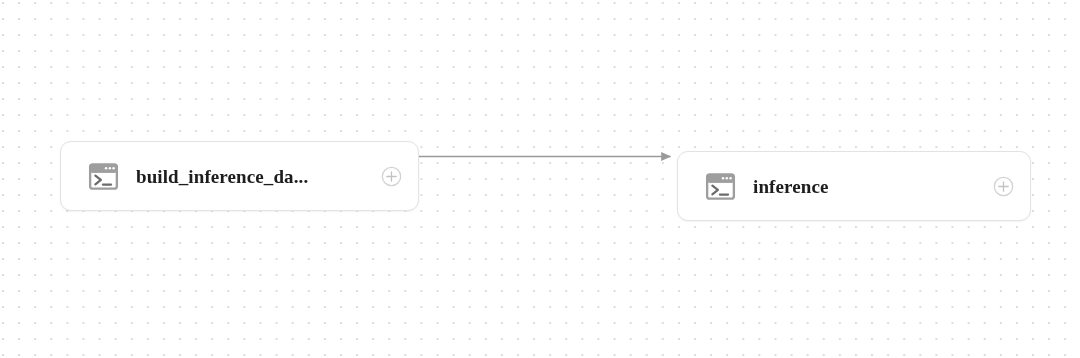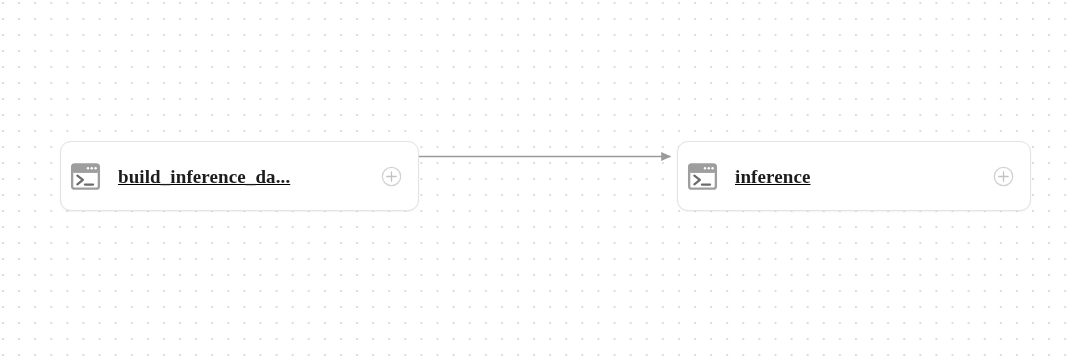--- a/index.html
+++ b/index.html
@@ -39,22 +39,21 @@
   
   .node {
     position: absolute;
     box-sizing: border-box;
     background: #ffffff;
     border: 1px solid #e3e3e3;
     border-radius: 11px;
     box-shadow: 0 1px 2px rgba(0,0,0,0.045), 0 0 0 0.5px rgba(0,0,0,0.01);
     display: flex;
     align-items: center;
-    padding: 0 16px 0 9px;
-    text-decoration: underline;
+    padding: 0 16px 0 27px;
   }
 
   .node-icon {
     flex: 0 0 auto;
     width: 31px;
     height: 31px;
     display: block;
   }
 
   .node-label {
@@ -105,21 +104,21 @@
       <path d="M7.6 15.1 L13.3 19.6 L7.6 24.1" fill="none" stroke="#6b6b6b" stroke-width="2.3" stroke-linecap="round" stroke-linejoin="round"></path>
       <path d="M15.4 24.3 H23.8" stroke="#6b6b6b" stroke-width="2.3" stroke-linecap="round"></path>
     </svg>
     <div class="node-label">build_inference_da...</div>
     <svg class="node-add" viewBox="0 0 22 22">
       <circle cx="11" cy="11" r="9.6" fill="none" stroke="#d2d2d2" stroke-width="1.35"></circle>
       <path d="M11 6.1 V15.9 M6.1 11 H15.9" stroke="#c2c2c2" stroke-width="1.35" stroke-linecap="round"></path>
     </svg>
   </div>
 
-  <div class="node" style="left:677px; top:141px; width:354px; height:70px;">
+  <div class="node" style="left:677px; top:151px; width:354px; height:70px;">
     <svg class="node-icon" viewBox="0 0 32 32">
       <rect x="2.2" y="3.4" width="27.6" height="25.2" rx="2.6" ry="2.6" fill="#ffffff" stroke="#9e9e9e" stroke-width="2.4"></rect>
       <path d="M3.4 11.2 H28.6" stroke="#9e9e9e" stroke-width="2.2"></path>
       <rect x="2.2" y="3.4" width="27.6" height="7.9" rx="2.6" ry="2.6" fill="#9e9e9e"></rect>
       <circle cx="18.6" cy="7.4" r="1.25" fill="#ffffff"></circle>
       <circle cx="22.5" cy="7.4" r="1.25" fill="#ffffff"></circle>
       <circle cx="26.4" cy="7.4" r="1.25" fill="#ffffff"></circle>
       <path d="M7.6 15.1 L13.3 19.6 L7.6 24.1" fill="none" stroke="#6b6b6b" stroke-width="2.3" stroke-linecap="round" stroke-linejoin="round"></path>
       <path d="M15.4 24.3 H23.8" stroke="#6b6b6b" stroke-width="2.3" stroke-linecap="round"></path>
     </svg>

